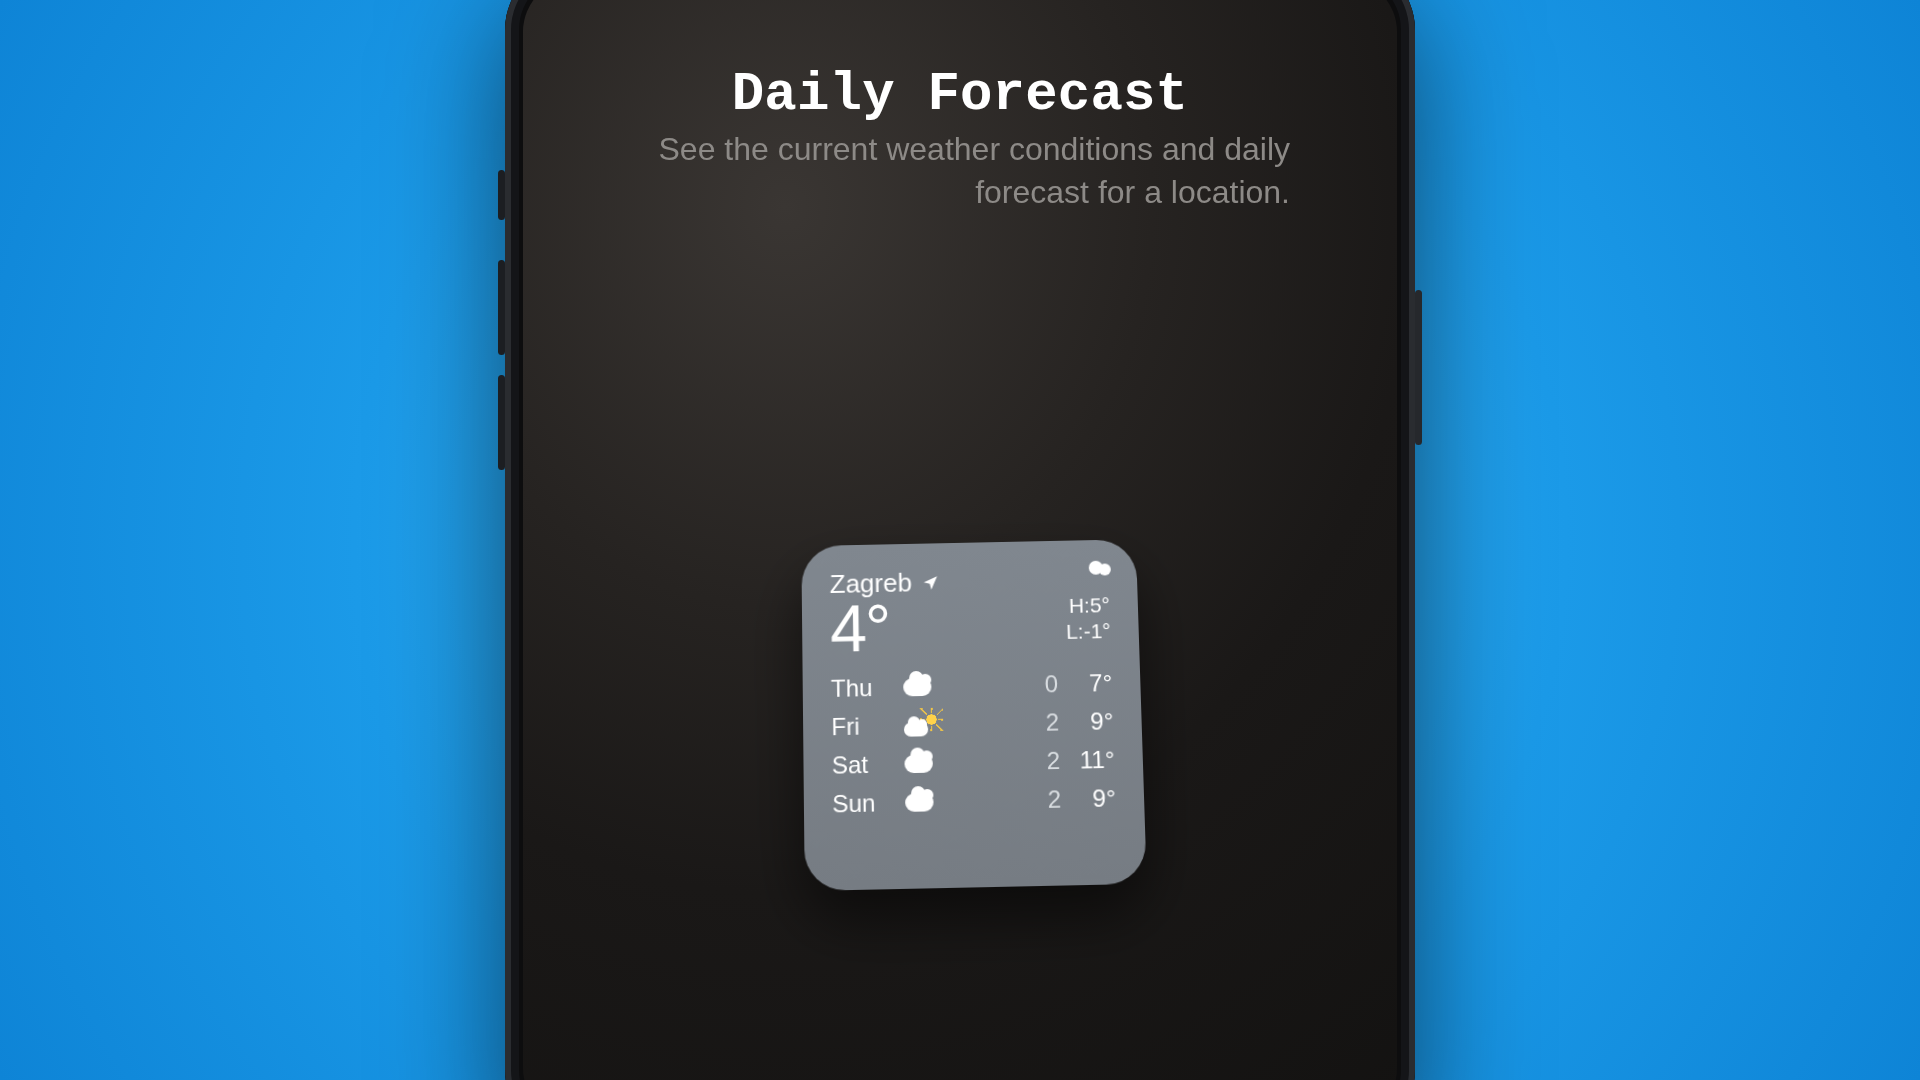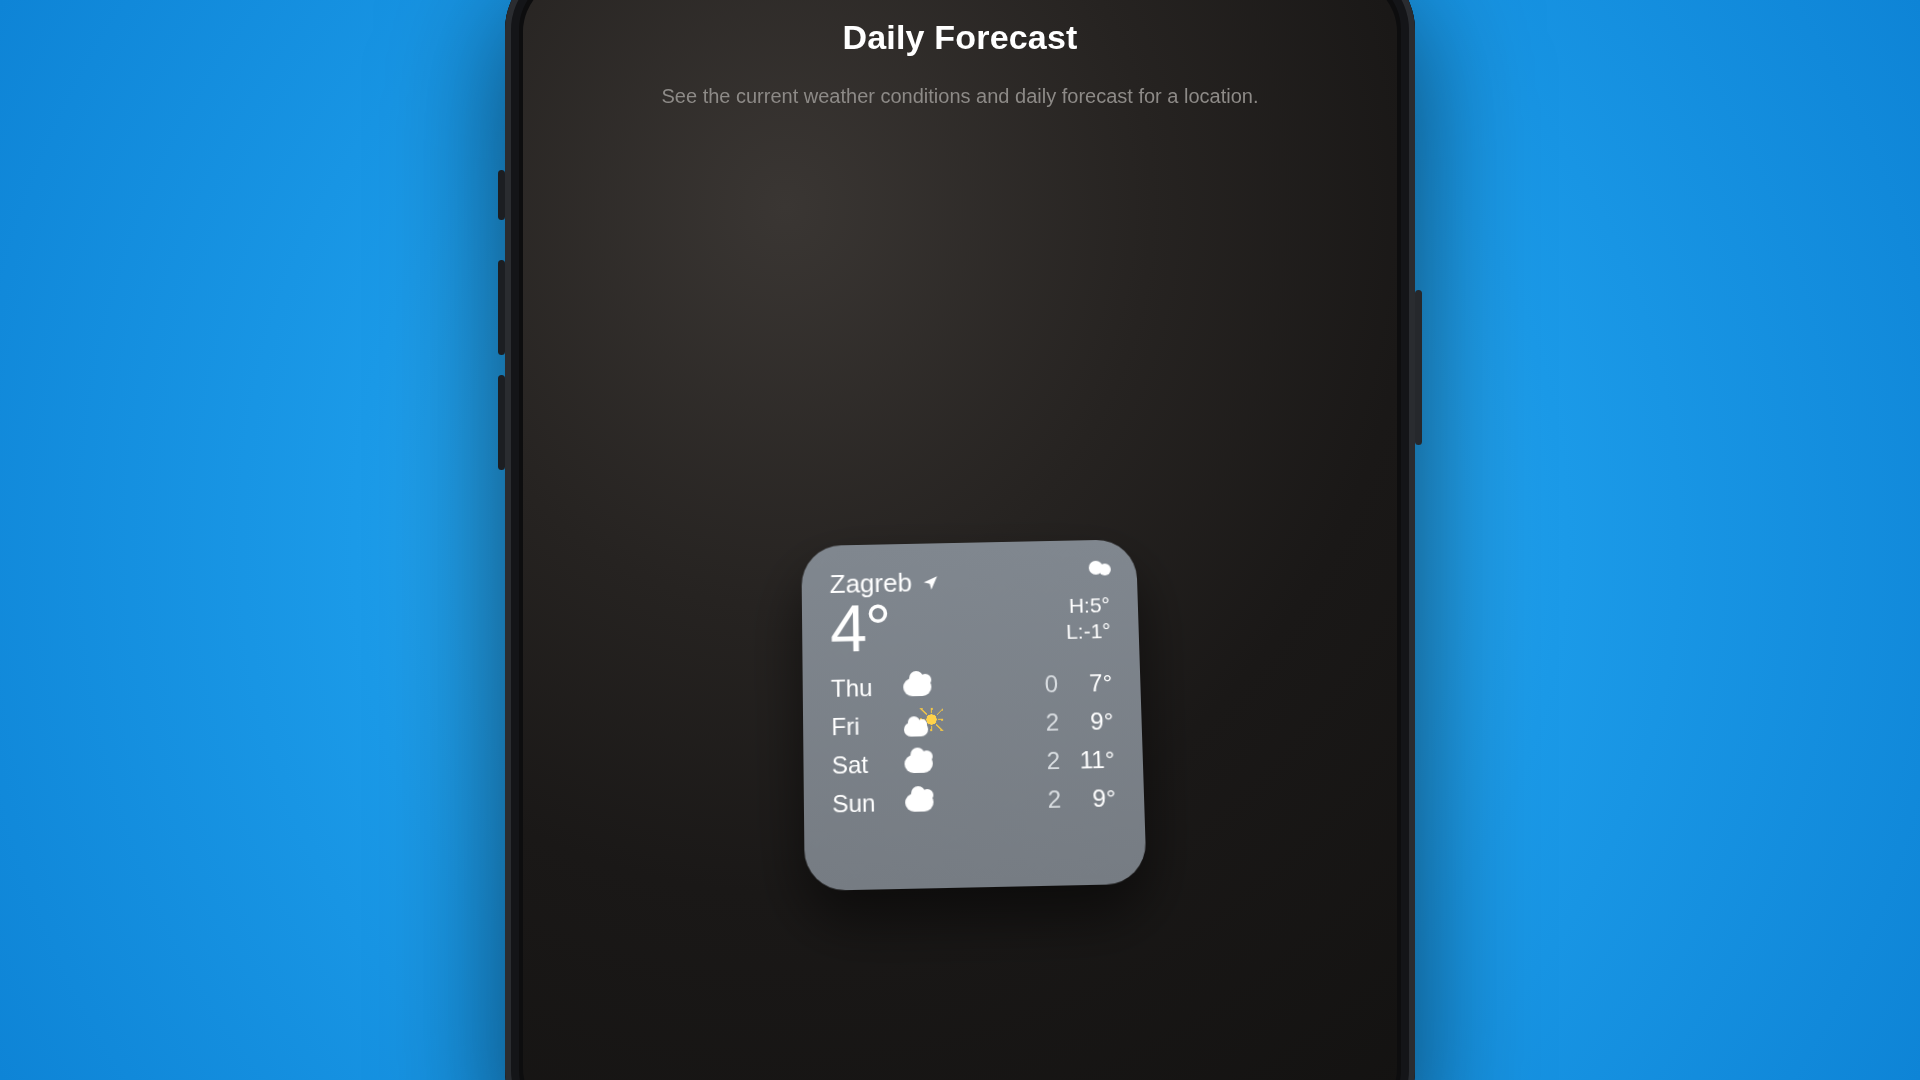--- a/index.html
+++ b/index.html
@@ -28,30 +28,31 @@
   .sb-right{ right:-7px; top:330px; width:7px; height:155px; background:#26282c;}
   .screen{
     position:absolute; inset:18px;
     border-radius:54px;
     overflow:hidden;
     background: radial-gradient(120% 100% at 30% 20%, #3a3633 0%, #262321 35%, #1a1817 60%, #131211 100%);
     display:flex; flex-direction:column; align-items:center;
     color:#fff;
   }
   .title{
-    margin-top:40px;
-    font-size:34px;
+    margin-top:86px;
+    font-size:54px;
     font-weight:700;
     letter-spacing:.2px;
+    font-family:Liberation Mono, monospace;
   }
   .subtitle{
-    margin-top:26px;
+    margin-top:3px;
     max-width:660px;
     text-align:right;
-    font-size:20px;
+    font-size:32px;
     line-height:1.35;
     color:#8d8a87;
     font-weight:400;
   }
 
   
   .widget{
     position:absolute;
     top:564px; left:50%;
     width:336px; height:342px;

